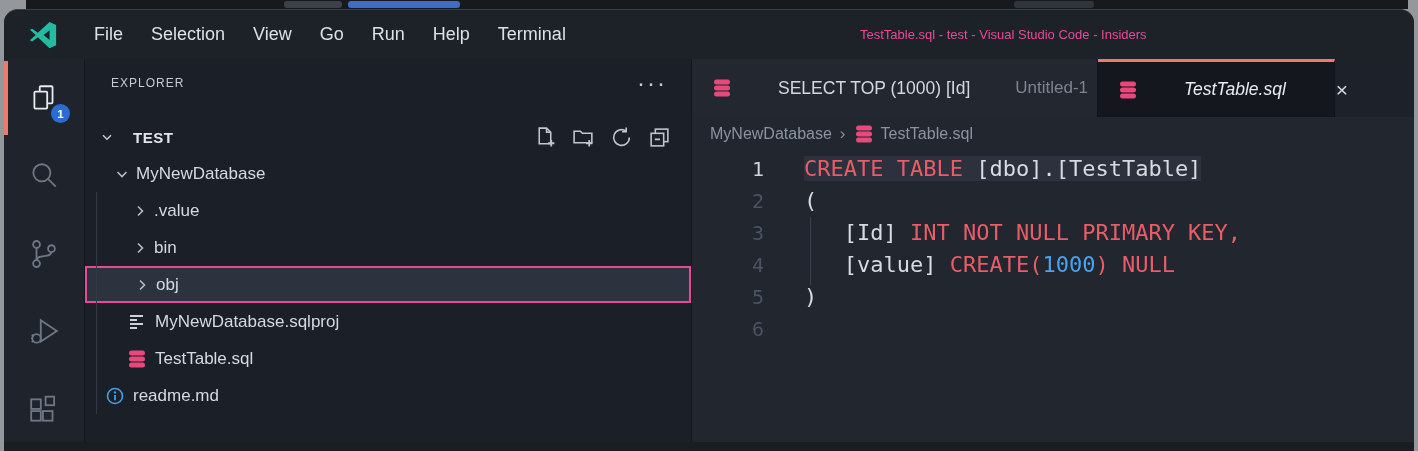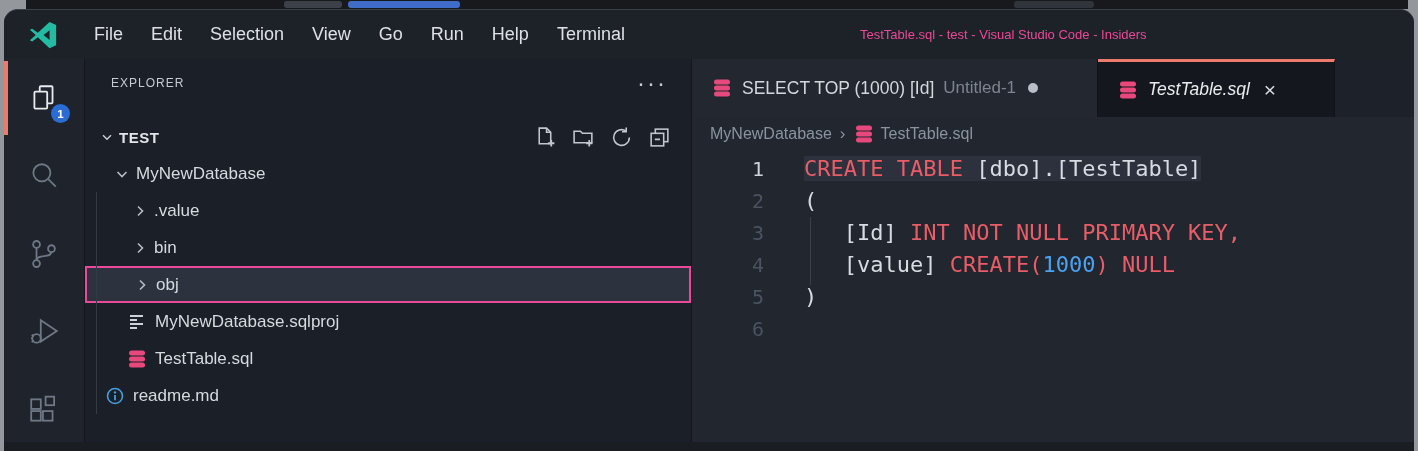--- a/index.html
+++ b/index.html
@@ -20,34 +20,34 @@
   .act-cell.active::before{content:"";position:absolute;left:0;top:2px;bottom:2px;width:4px;background:#ee796d;}
   .act-cell svg{stroke:#6e7785;fill:none;stroke-width:1.7;}
   .act-cell.active svg{stroke:#e8ebf0;}
   .badge{position:absolute;right:14px;bottom:14px;width:19px;height:19px;border-radius:50%;background:#2a6cd4;color:#fff;font-size:11.5px;font-weight:bold;display:flex;align-items:center;justify-content:center;}
   
   .sidebar{width:606px;background:#1b1f27;border-right:1px solid #14161b;position:relative;}
   .sb-header{height:48px;display:flex;align-items:center;padding:0 24px 0 26px;}
   .sb-title{font-size:12px;letter-spacing:1px;color:#c6cbd3;}
   .sb-more{margin-left:auto;color:#c6cbd3;font-size:24px;letter-spacing:2px;line-height:10px;cursor:pointer;}
   .section-row{margin-top:12px;height:36px;display:flex;align-items:center;padding-left:14px;}
-  .section-label{font-size:15px;font-weight:bold;letter-spacing:.5px;color:#e2e5ea;margin-left:4px;}
+  .section-label{font-size:15px;font-weight:bold;letter-spacing:.5px;color:#e2e5ea;margin-left:18px;}
   .sb-tools{margin-left:auto;margin-right:20px;display:flex;gap:15px;align-items:center;}
   .sb-tools svg{stroke:#c2c7cf;fill:none;stroke-width:1.5;cursor:pointer;}
   .tree{position:relative;}
   .tree-guide{position:absolute;left:11px;top:37px;width:1px;height:222px;background:#343a45;}
   .tree-row{height:37px;display:flex;align-items:center;box-sizing:border-box;cursor:pointer;}
   .tree-row .chev{flex:0 0 auto;margin-right:5px;display:flex;}
   .tree-row .ficon{flex:0 0 auto;margin-right:8px;display:flex;}
   .tree-label{font-size:17px;color:#d5d9e0;white-space:nowrap;}
   .tree-row.selected{background:#2d333e;border:2px solid #ec4899;}
   
   .editor{flex:1;background:#22262e;display:flex;flex-direction:column;min-width:0;}
   .tabbar{height:58px;background:#1d212a;display:flex;flex:0 0 auto;}
-  .tab{box-sizing:border-box;display:flex;align-items:center;padding:0 18px 0 20px;border-right:1px solid #101318;position:relative;cursor:pointer;}
+  .tab{box-sizing:border-box;display:flex;align-items:center;padding:0 18px 0 20px;border-right:1px solid #101318;position:relative;cursor:pointer;gap:36px;}
   .tab.inactive{width:406px;background:#232830;}
   .tab.active{width:237px;background:#14171d;border-top:3px solid #ee796d;}
   .tab .dbicon{margin-right:10px;display:flex;flex:0 0 auto;}
   .tab-title{font-size:17.5px;color:#d3d7de;white-space:nowrap;}
   .tab.active .tab-title{font-style:italic;color:#e9ebef;}
   .tab-detail{font-size:17px;color:#7d8490;margin-left:9px;white-space:nowrap;}
   .tab-dot{width:10px;height:10px;border-radius:50%;background:#b9bec8;margin-left:12px;flex:0 0 auto;}
   .tab-close{margin-left:14px;color:#d8dce2;font-size:21px;line-height:20px;flex:0 0 auto;cursor:pointer;}
   .breadcrumbs{height:34px;display:flex;align-items:center;padding-left:18px;flex:0 0 auto;}
   .crumb{font-size:16px;color:#8b93a1;cursor:pointer;white-space:nowrap;}
@@ -76,21 +76,20 @@
 </div>
 
 <div class="window">
 
   <div class="titlebar">
     <svg class="logo" viewBox="0 0 32 32">
       <path fill="#23bca2" fill-rule="evenodd" d="M23 2 L10.5 13.7 L4.5 9.2 L2 10.5 L8.3 16 L2 21.5 L4.5 22.8 L10.5 18.3 L23 30 L30 26.8 L30 5.2 Z M23 10.8 L16.6 16 L23 21.2 Z"></path>
     </svg>
     <div class="menubar">
         <div class="menu-item">File</div>
-        <div class="menu-item">Edit</div>
         <div class="menu-item">Selection</div>
         <div class="menu-item">View</div>
         <div class="menu-item">Go</div>
         <div class="menu-item">Run</div>
         <div class="menu-item">Help</div>
         <div class="menu-item">Terminal</div>
       </div>
     <div class="window-title">TestTable.sql - test - Visual Studio Code - Insiders</div>
   </div>
 

